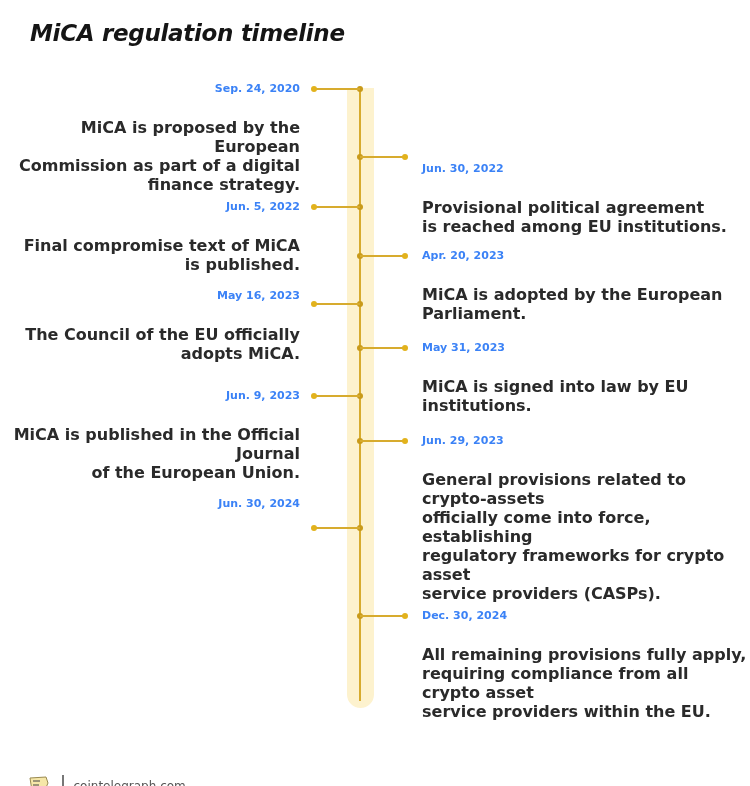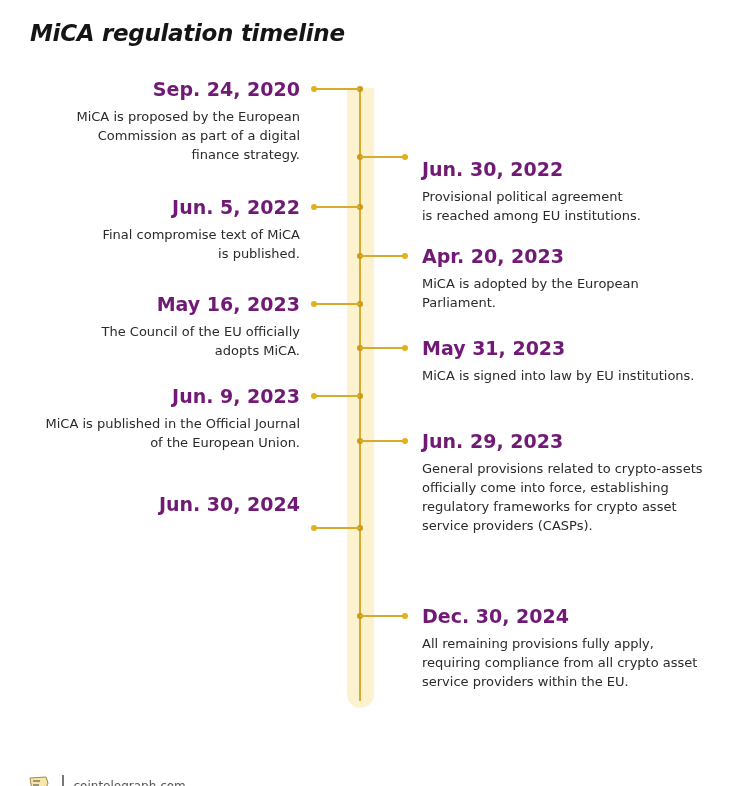--- a/index.html
+++ b/index.html
@@ -6,22 +6,22 @@
   body{width:750px;height:786px;position:relative;overflow:hidden;font-family:"DejaVu Sans","Liberation Sans",sans-serif;color:#1b1b1b;}
   .title{position:absolute;left:30px;top:20px;font-size:23px;font-weight:bold;letter-spacing:-0.3px;color:#151515;font-style:italic;}
   .band{position:absolute;left:347px;top:88px;width:27px;height:620px;background:#fdf1c9;border-radius:0 0 14px 14px;opacity:0.9;}
   .vline{position:absolute;left:359px;top:89px;width:2px;height:612px;background:#d7ab2e;}
   .conn{position:absolute;height:1.5px;background:#d7ab2e;}
   .dot{position:absolute;width:6px;height:6px;border-radius:50%;background:#e2b21c;}
   .node{position:absolute;width:6px;height:6px;border-radius:50%;background:#c99a1a;}
   .ev{position:absolute;}
   .ev.left{text-align:right;right:450px;}
   .ev.right{text-align:left;left:422px;}
-  .date{font-weight:bold;font-size:19px;line-height:18px;color:#701a75;}
-  .desc{font-size:13px;line-height:19px;color:#2a2a2a;margin-top:9px;white-space:pre-line;}
+  .date{font-weight:bold;font-size:11px;line-height:18px;color:#3b82f6;}
+  .desc{font-size:16px;line-height:19px;color:#2a2a2a;margin-top:20px;white-space:pre-line;font-weight:bold;}
   .footer{position:absolute;left:28px;top:738px;display:flex;align-items:flex-end;margin-top:37px;}
   .logo{width:22px;height:18px;}
   .sep{width:1.5px;height:18px;background:#777;margin:0 10px 0 12px;}
   .site{font-size:12px;color:#555;}
 </style>
 </head>
 <body>
 
 <div class="title">MiCA regulation timeline</div>
 
@@ -58,21 +58,21 @@
     <div class="conn" style="left: 360px; width: 45px; top: 255.25px;"></div>
     <div class="dot" style="left: 402px; top: 253px;"></div>
     <div class="ev right" style="top: 247px;">
       <div class="date">Apr. 20, 2023</div>
       <div class="desc">MiCA is adopted by the European
 Parliament.</div>
     </div>
     <div class="node" style="left: 357px; top: 301px;"></div>
     <div class="conn" style="left: 314px; width: 46px; top: 303.25px;"></div>
     <div class="dot" style="left: 311px; top: 301px;"></div>
-    <div class="ev left" style="top: 295px;">
+    <div class="ev left" style="top: 287px;">
       <div class="date">May 16, 2023</div>
       <div class="desc">The Council of the EU officially
 adopts MiCA.</div>
     </div>
     <div class="node" style="left: 357px; top: 345px;"></div>
     <div class="conn" style="left: 360px; width: 45px; top: 347.25px;"></div>
     <div class="dot" style="left: 402px; top: 345px;"></div>
     <div class="ev right" style="top: 339px;">
       <div class="date">May 31, 2023</div>
       <div class="desc">MiCA is signed into law by EU institutions.</div>

